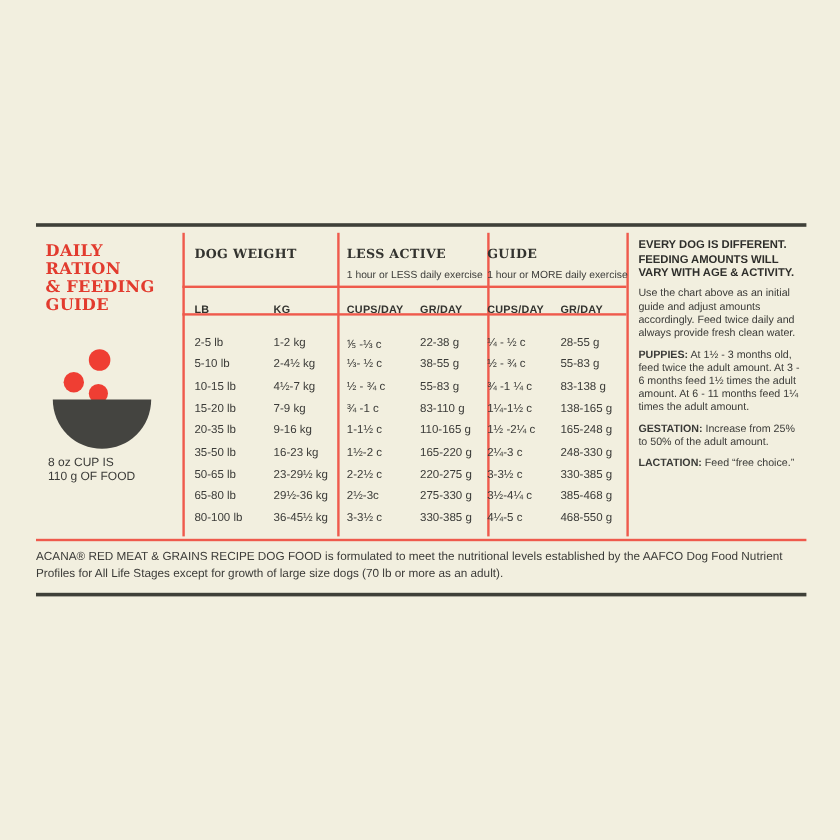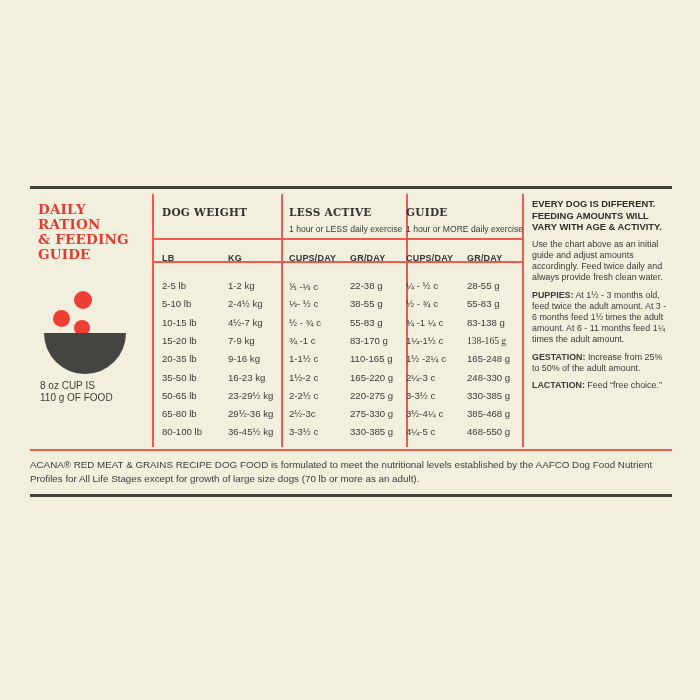--- a/index.html
+++ b/index.html
@@ -238,23 +238,23 @@
       <div class="cell" style="left: 315px; top: 104.3px;">55-83 g</div>
       <div class="cell" style="left: 10px; top: 122.6px;">10-15 lb</div>
       <div class="cell" style="left: 76px; top: 122.6px;">4½-7 kg</div>
       <div class="cell" style="left: 137px; top: 122.6px;">½ - ¾ c</div>
       <div class="cell" style="left: 198px; top: 122.6px;">55-83 g</div>
       <div class="cell" style="left: 254px; top: 122.6px;">¾ -1 ¼ c</div>
       <div class="cell" style="left: 315px; top: 122.6px;">83-138 g</div>
       <div class="cell" style="left: 10px; top: 140.9px;">15-20 lb</div>
       <div class="cell" style="left: 76px; top: 140.9px;">7-9 kg</div>
       <div class="cell" style="left: 137px; top: 140.9px;">¾ -1 c</div>
-      <div class="cell" style="left: 198px; top: 140.9px;">83-170 g</div>
+      <div class="cell" style="left: 198px; top: 140.9px;">83-110 g</div>
       <div class="cell" style="left: 254px; top: 140.9px;">1¼-1½ c</div>
-      <div class="cell" style="left: 315px; top: 140.9px; font-family: Liberation Serif, serif;">138-165 g</div>
+      <div class="cell" style="left: 315px; top: 140.9px;">138-165 g</div>
       <div class="cell" style="left: 10px; top: 159.2px;">20-35 lb</div>
       <div class="cell" style="left: 76px; top: 159.2px;">9-16 kg</div>
       <div class="cell" style="left: 137px; top: 159.2px;">1-1½ c</div>
       <div class="cell" style="left: 198px; top: 159.2px;">110-165 g</div>
       <div class="cell" style="left: 254px; top: 159.2px;">1½ -2¼ c</div>
       <div class="cell" style="left: 315px; top: 159.2px;">165-248 g</div>
       <div class="cell" style="left: 10px; top: 177.5px;">35-50 lb</div>
       <div class="cell" style="left: 76px; top: 177.5px;">16-23 kg</div>
       <div class="cell" style="left: 137px; top: 177.5px;">1½-2 c</div>
       <div class="cell" style="left: 198px; top: 177.5px;">165-220 g</div>

